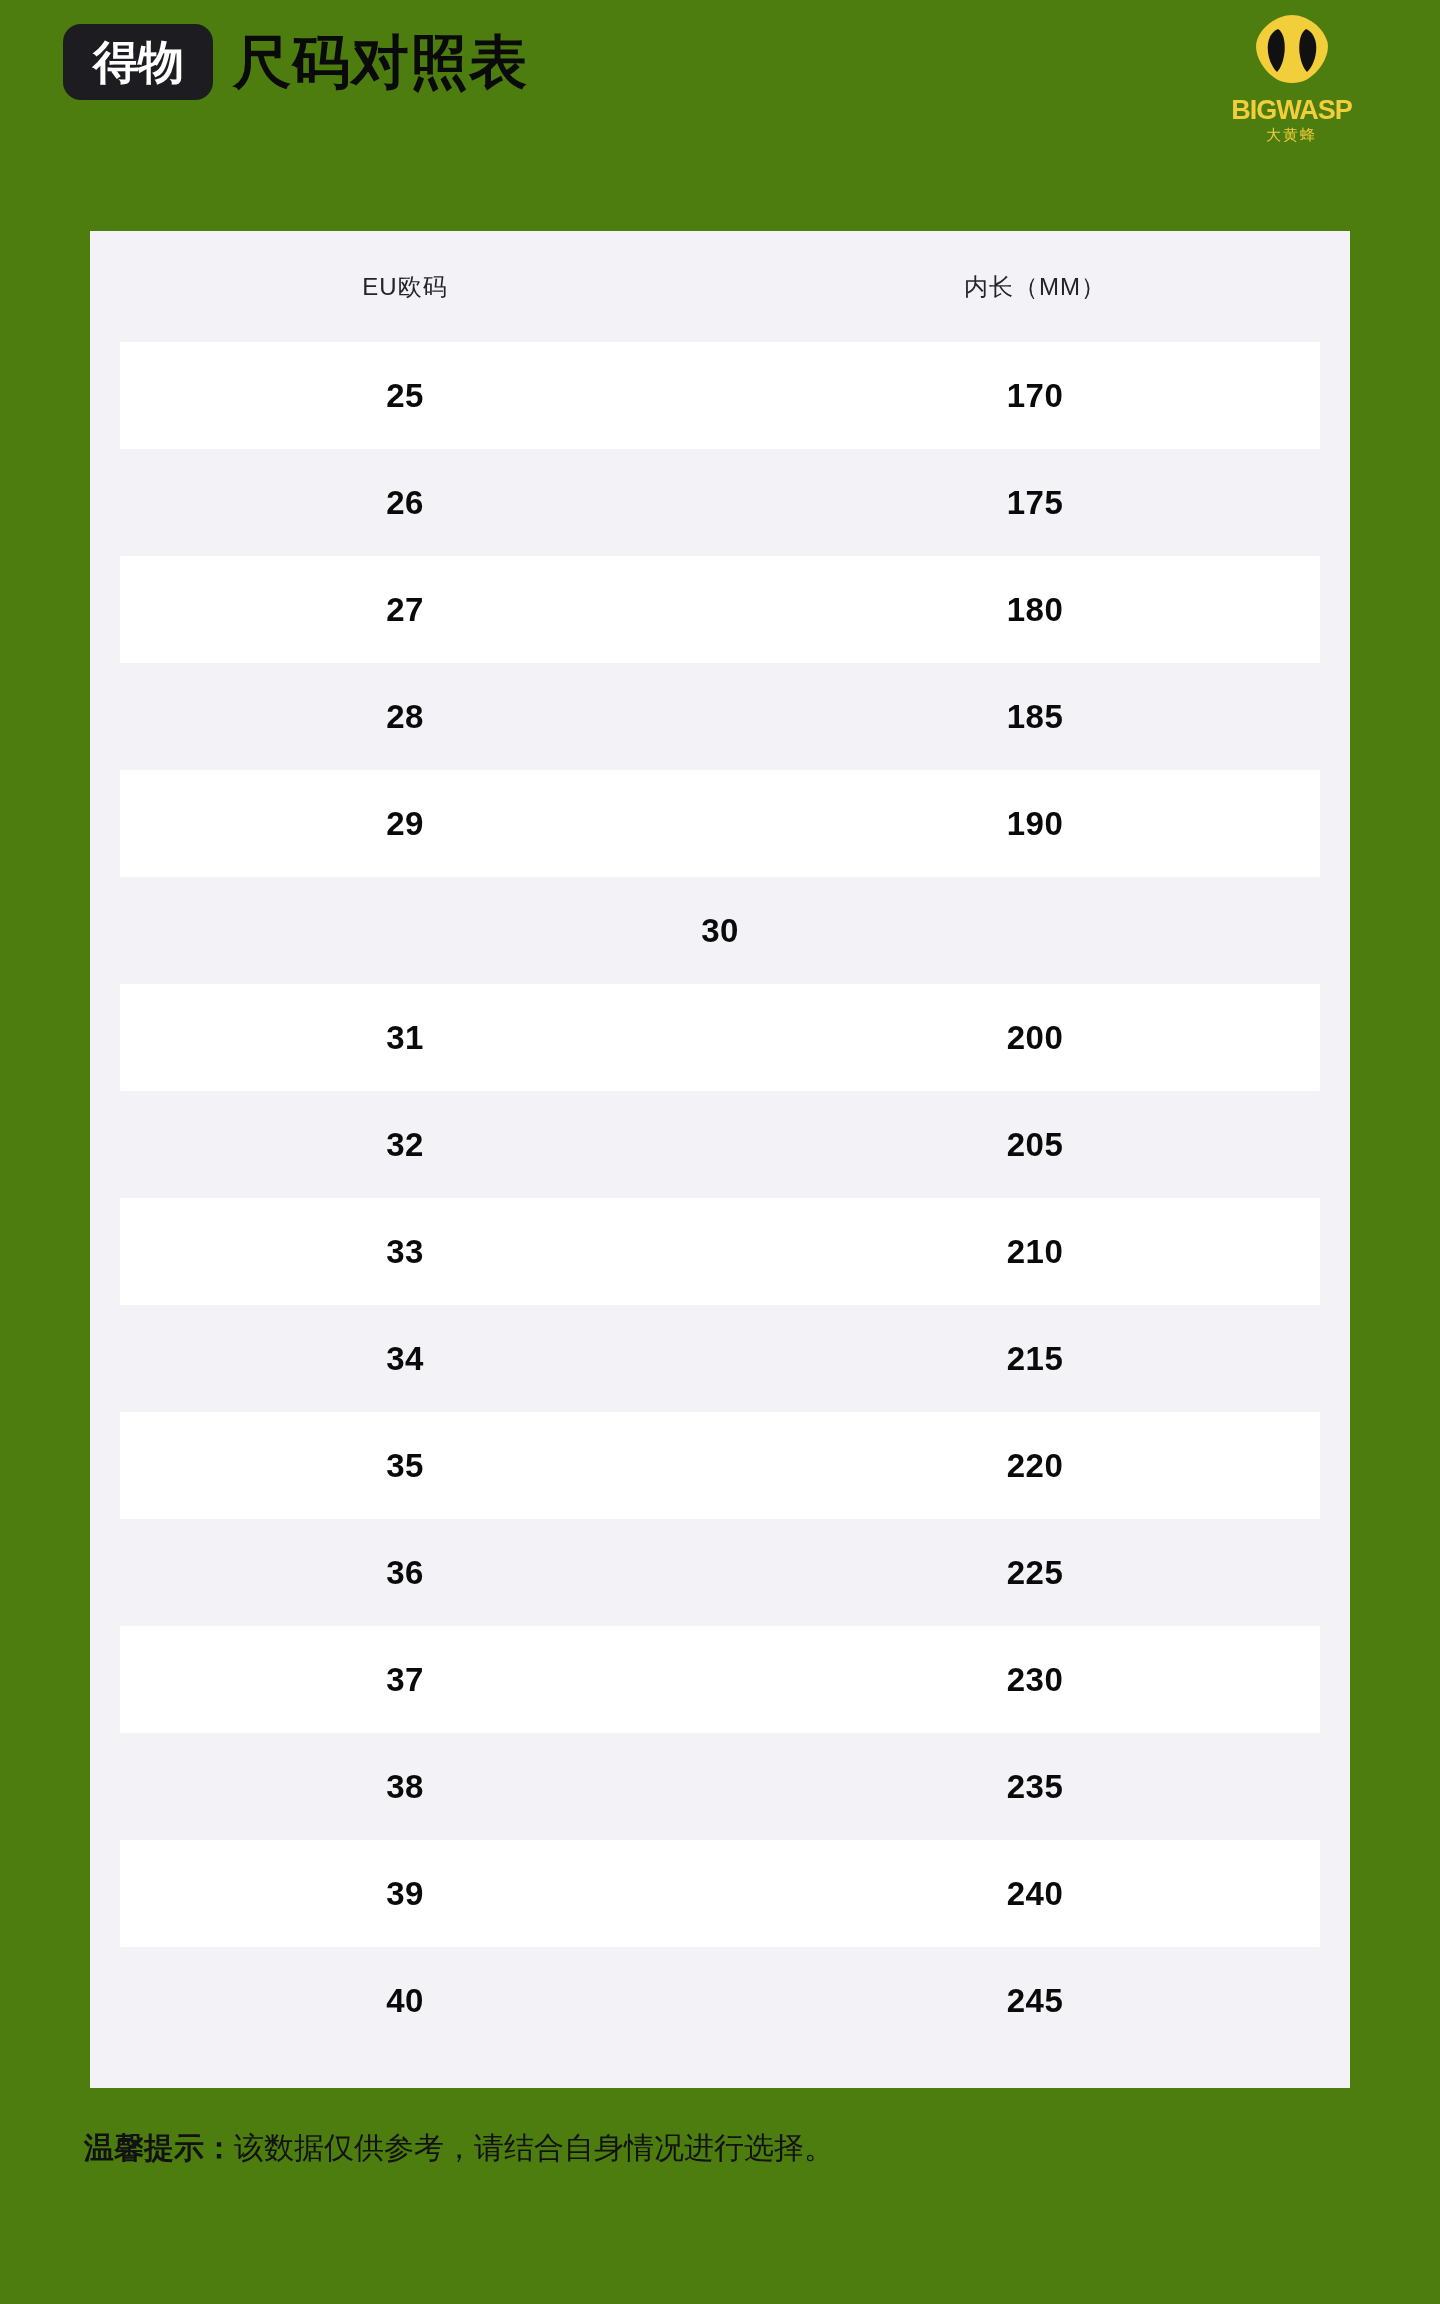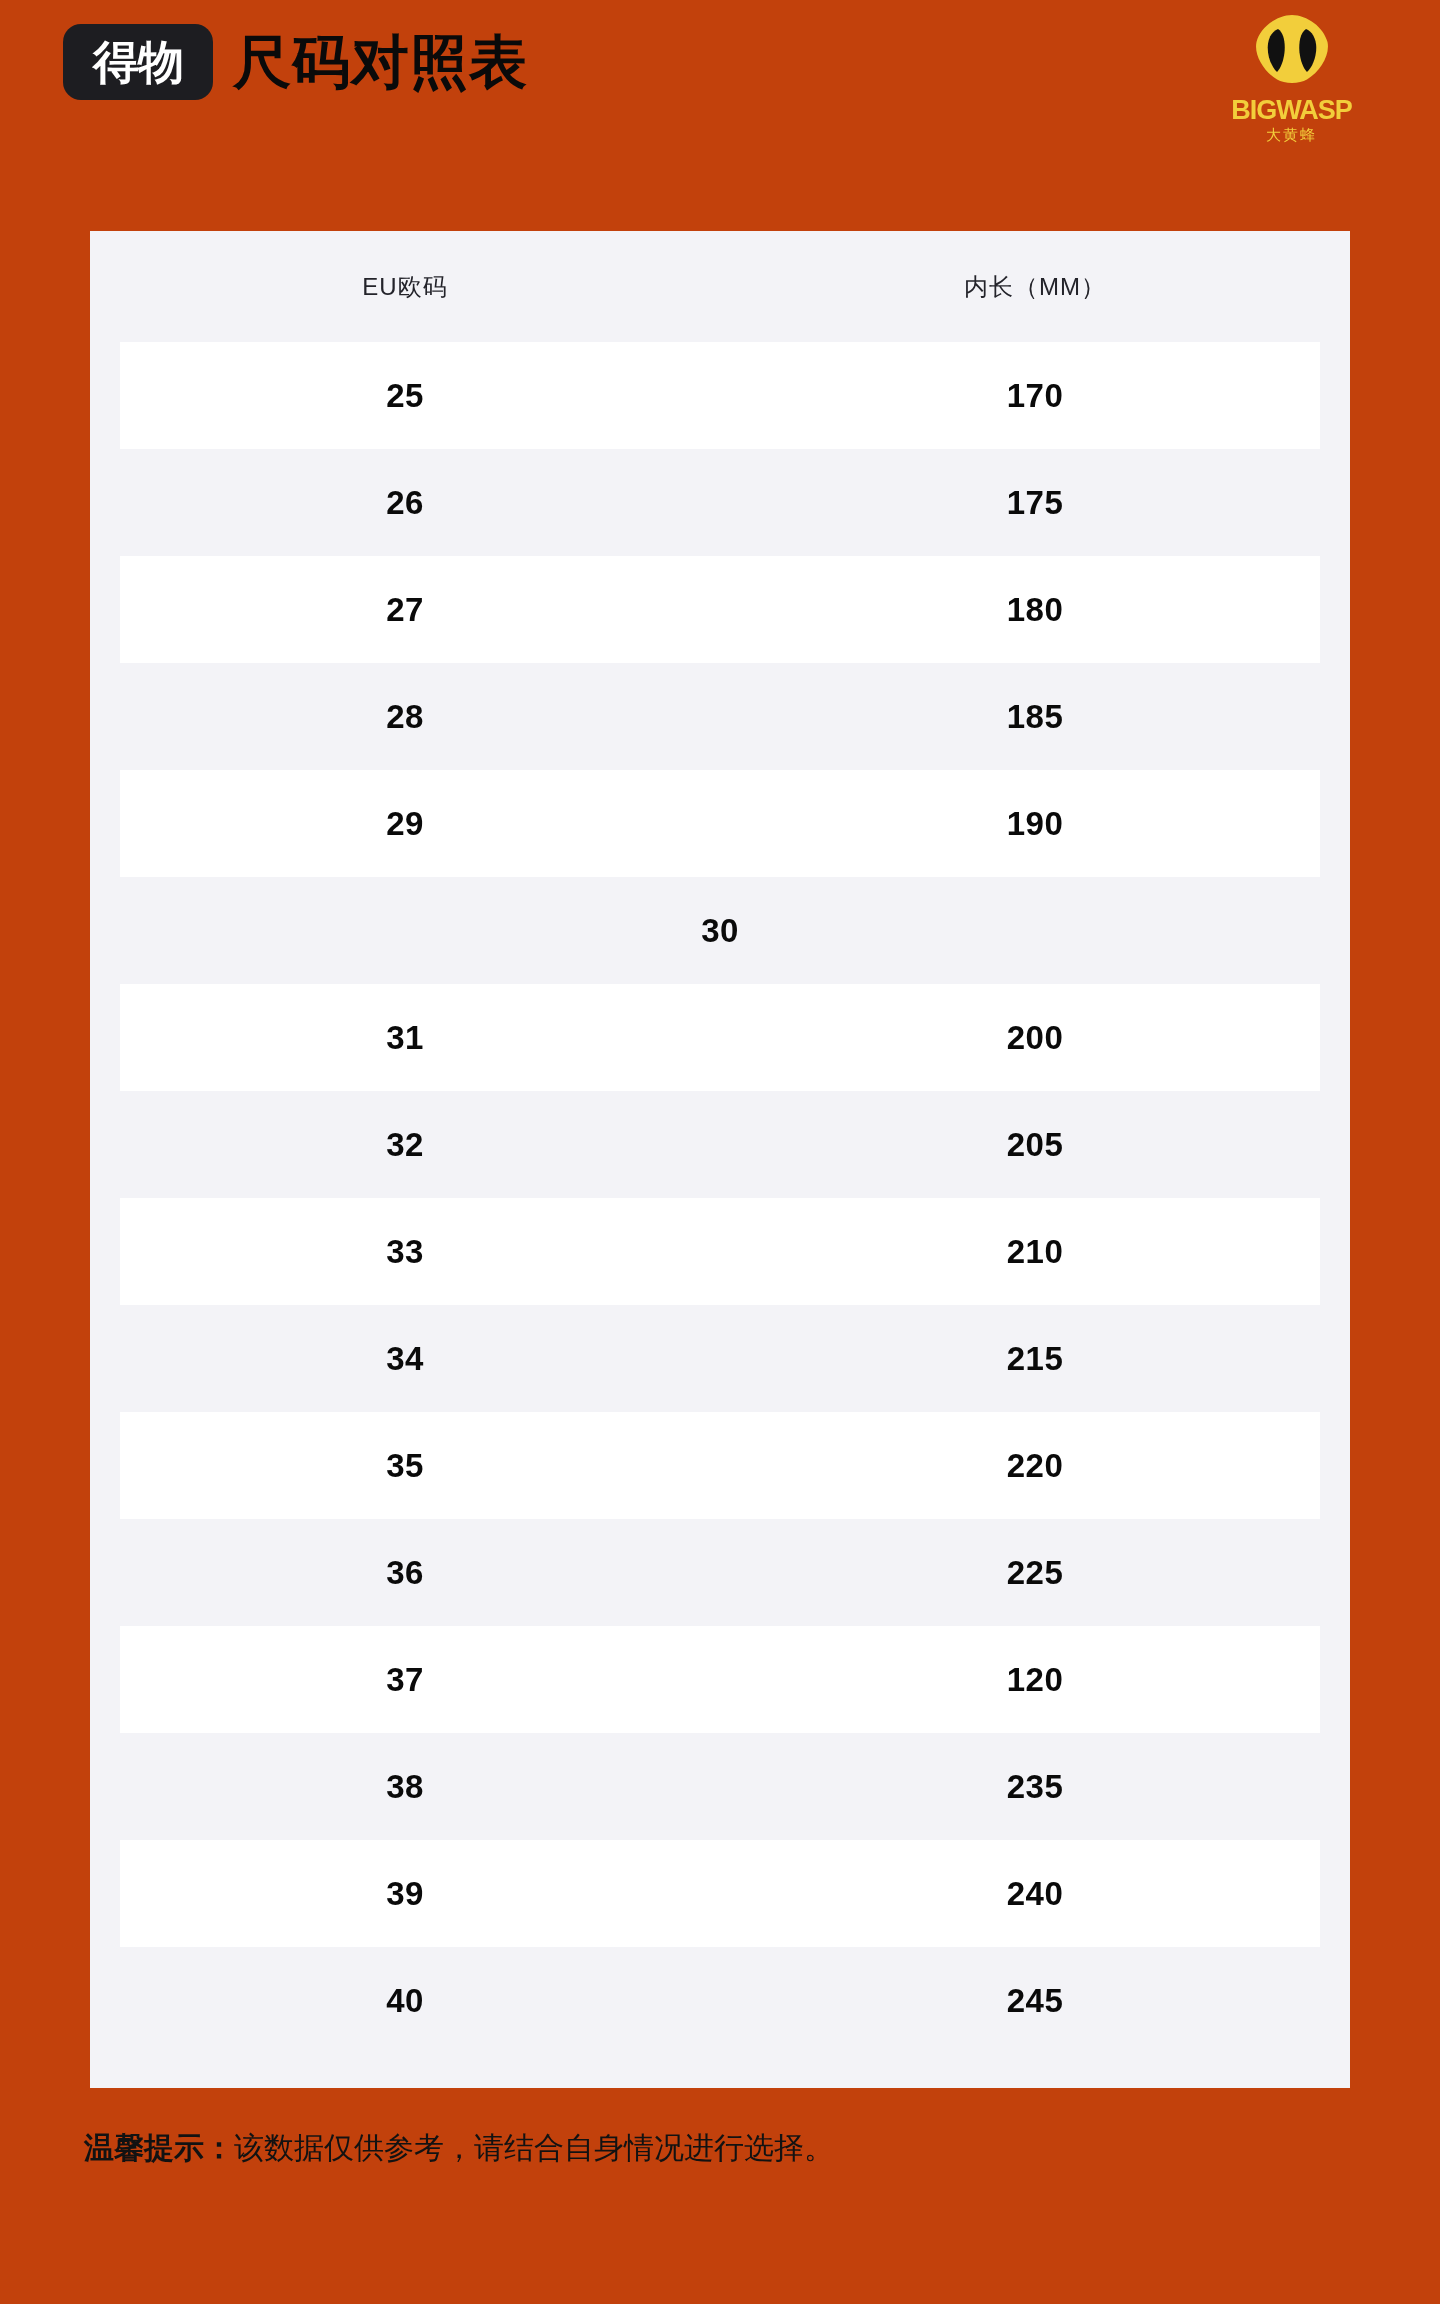--- a/index.html
+++ b/index.html
@@ -2,21 +2,21 @@
 <html><head>
 <meta charset="utf-8">
 <style>
   * { margin:0; padding:0; box-sizing:border-box; }
   html,body {
     width:1440px; height:2304px;
     background:#ffffff;
     font-family:"Liberation Sans","DejaVu Sans",sans-serif;
     overflow:hidden;
   }
-  .page { position:relative; width:1440px; height:2304px; background:#c2410c; }
+  .page { position:relative; width:1440px; height:2304px; background:#4d7c0f; }
 
   
   .header {
     position:absolute; left:0; top:0; width:1440px; height:160px;
   }
   .brand-block {
     position:absolute; left:63px; top:24px;
     display:flex; align-items:center; gap:20px;
   }
   .dewu-badge {
@@ -170,21 +170,21 @@
         <div class="row odd">
           <div class="cell">35</div>
           <div class="cell">220</div>
         </div>
         <div class="row even">
           <div class="cell">36</div>
           <div class="cell">225</div>
         </div>
         <div class="row odd">
           <div class="cell">37</div>
-          <div class="cell">120</div>
+          <div class="cell">230</div>
         </div>
         <div class="row even">
           <div class="cell">38</div>
           <div class="cell">235</div>
         </div>
         <div class="row odd">
           <div class="cell">39</div>
           <div class="cell">240</div>
         </div>
         <div class="row even">

